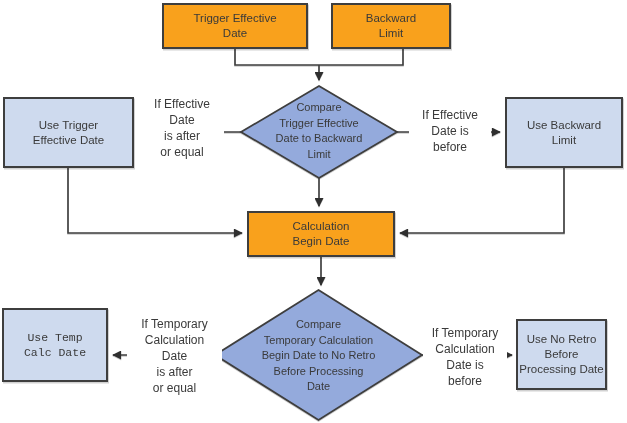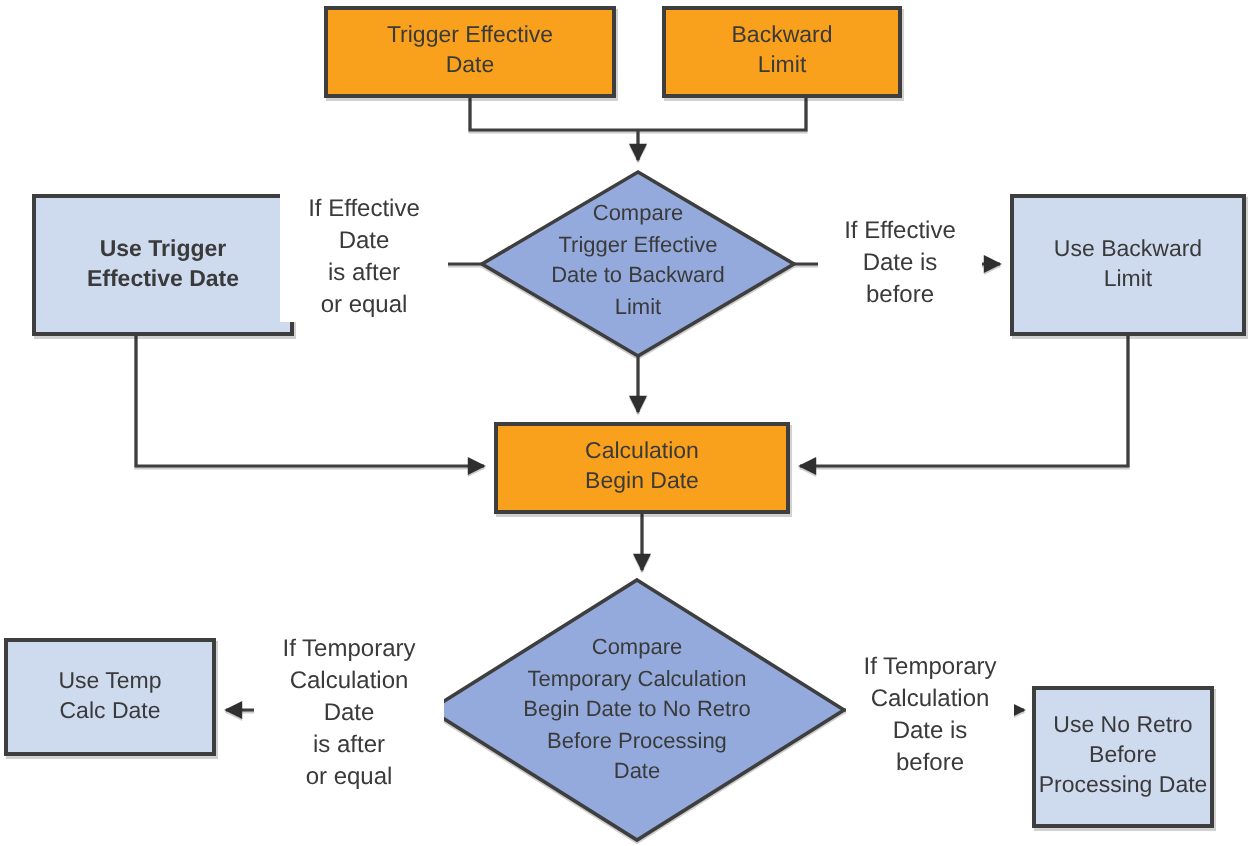--- a/index.html
+++ b/index.html
@@ -56,33 +56,33 @@
     <polygon class="decision" points="319,86 397,132 319,178 241,132"></polygon>
     <polygon class="decision" points="318.5,290 422,355 318.5,420 215,355"></polygon>
   </svg>
 
   <div class="node process" style="left:162px; top:3px; width:146px; height:46px;">Trigger Effective
 Date</div>
 
   <div class="node process" style="left:331px; top:3px; width:120px; height:46px;">Backward
 Limit</div>
 
-  <div class="node result" style="left:16px; top:97px; width:131px; height:71px;font-weight:bold;">Use Trigger
+  <div class="node result" style="left:3px; top:97px; width:131px; height:71px;">Use Trigger
 Effective Date</div>
 
   <div class="node result" style="left:505px; top:97px; width:118px; height:71px;">Use Backward
 Limit</div>
 
   <div class="node process" style="left:247px; top:211px; width:148px; height:46px;">Calculation
 Begin Date</div>
 
-  <div class="node result" style="left:2px; top:319px; width:106px; height:59px;">Use Temp
+  <div class="node result" style="left:2px; top:308px; width:106px; height:74px;font-family:Liberation Mono, monospace;">Use Temp
 Calc Date</div>
 
-  <div class="node result" style="left:516px; top:319px; width:91px; height:71px;margin-top:24px;">Use No Retro
+  <div class="node result" style="left:516px; top:319px; width:91px; height:71px;">Use No Retro
 Before
 Processing Date</div>
 
   <div class="diamond-label" style="left:239px; top:100px; width:160px;">Compare
 Trigger Effective
 Date to Backward
 Limit</div>
 
   <div class="diamond-label" style="left:228px; top:317px; width:181px;">Compare
 Temporary Calculation

